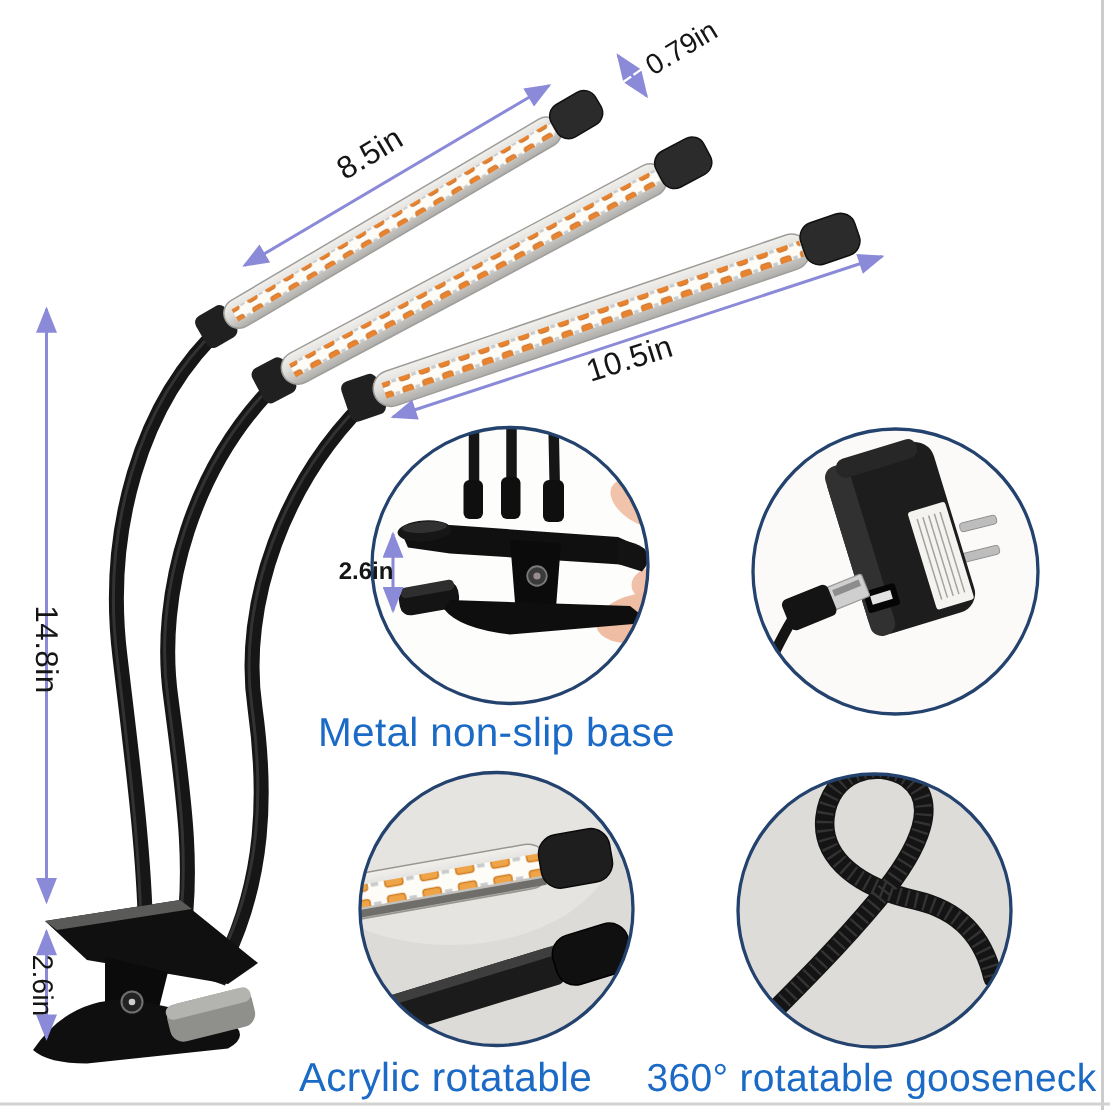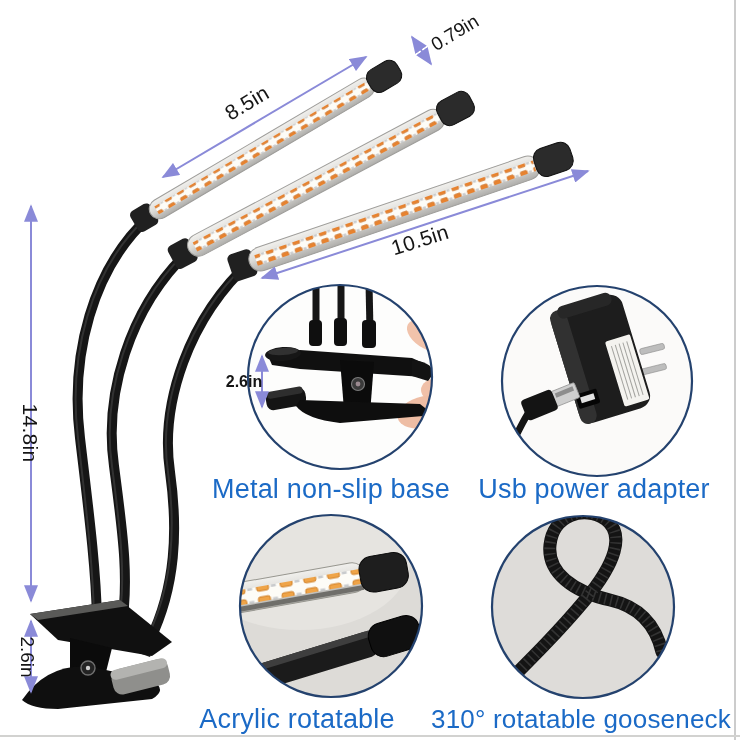--- a/index.html
+++ b/index.html
@@ -201,19 +201,18 @@
   </svg>
 
   <div class="lbl dim-sm" style="left:455px;top:33px;transform:translate(-50%,-50%) rotate(-31deg);">0.79in</div>
   <div class="lbl dim" style="left:247px;top:103px;transform:translate(-50%,-50%) rotate(-31deg);">8.5in</div>
   <div class="lbl dim" style="left:420px;top:240px;transform:translate(-50%,-50%) rotate(-17.5deg);">10.5in</div>
   <div class="lbl dim" style="left:30px;top:433px;transform:translate(-50%,-50%) rotate(90deg);">14.8in</div>
   <div class="lbl dim-sm" style="left:27px;top:657px;transform:translate(-50%,-50%) rotate(90deg);">2.6in</div>
   <div class="lbl dim-bold" style="left:244px;top:382px;transform:translate(-50%,-50%);">2.6in</div>
 
   <div class="lbl feat" style="left:331px;top:489px;transform:translate(-50%,-50%);">Metal non-slip base</div>
-  <div class="lbl feat" style="left:594px;top:489px;transform:translate(-50%,-50%);">Usb power adapter</div>
   <div class="lbl feat" style="left:297px;top:719px;transform:translate(-50%,-50%);">Acrylic rotatable</div>
-  <div class="lbl feat" style="left:581px;top:719px;transform:translate(-50%,-50%);font-size:26px;">310° rotatable gooseneck</div>
+  <div class="lbl feat" style="left:581px;top:719px;transform:translate(-50%,-50%);font-size:26px;">360° rotatable gooseneck</div>
 
   <div class="edge-right"></div>
   <div class="edge-bottom"></div>
 </div>
 
 </body></html>

